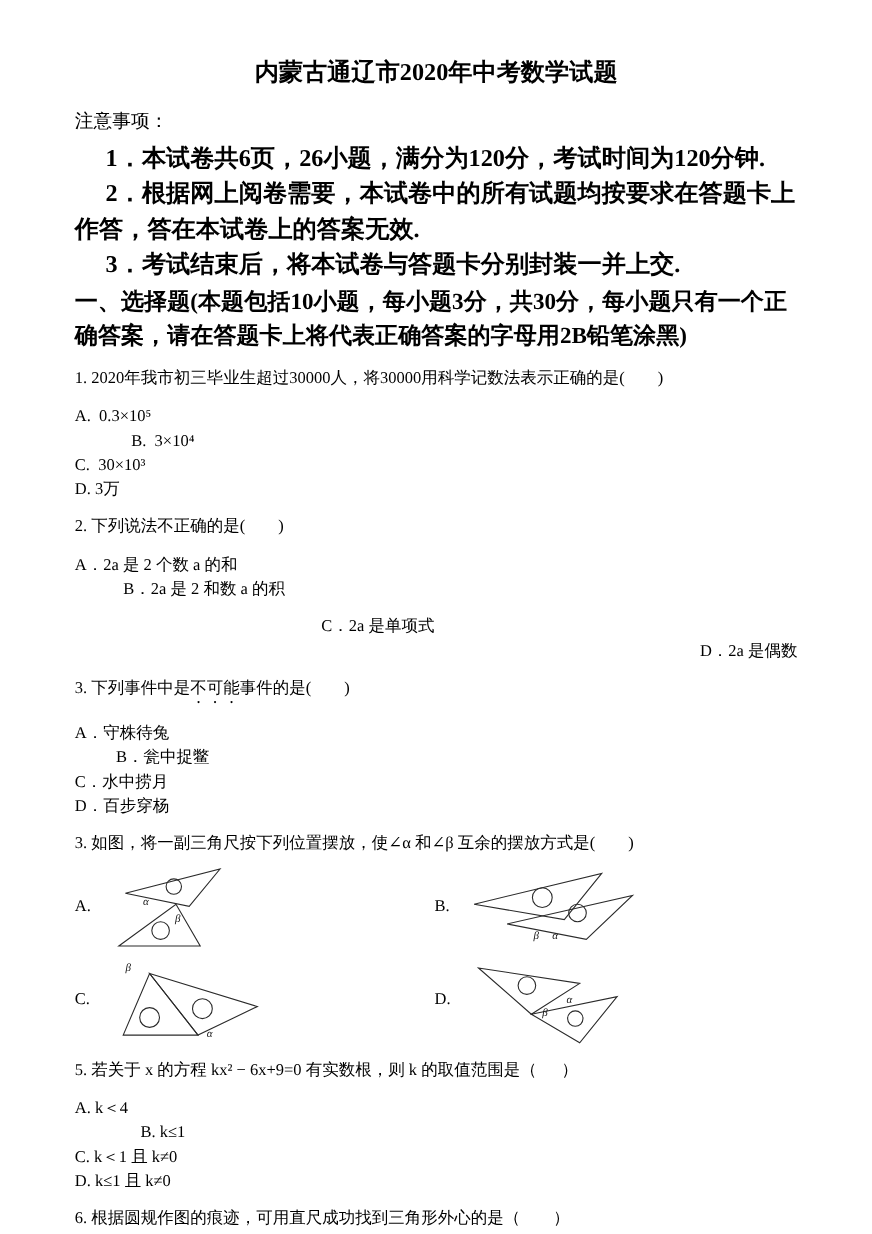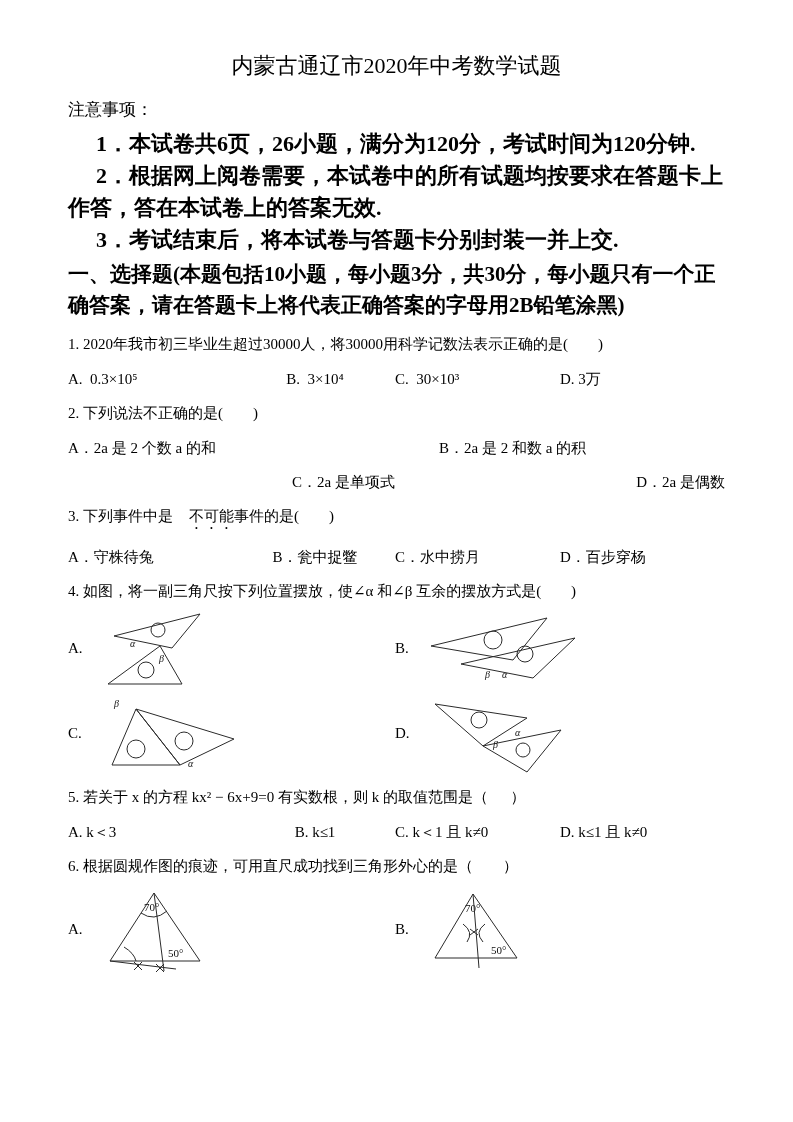--- a/index.html
+++ b/index.html
@@ -4,36 +4,36 @@
 <style>
   * { margin:0; padding:0; box-sizing:border-box; }
   html,body { background:#fff; }
   body {
     width:793px; height:1122px;
     font-family:"Liberation Serif","DejaVu Serif",serif;
     color:#000;
     position:relative;
   }
   .page { width:793px; height:1122px; padding:52px 68px 0 68px; overflow:hidden; }
-  .title { text-align:center; font-size:22px; font-weight:normal; line-height:28px; margin-bottom:16px; }
+  .title { text-align:center; font-size:22px; font-weight:bold; line-height:28px; margin-bottom:16px; }
   .notice-heading { font-size:17px; font-weight:normal; line-height:27px; margin-bottom:5px; }
   .notice-item { font-size:22px; font-weight:bold; line-height:32px; text-indent:28px; }
   .section-heading { font-size:21px; font-weight:bold; line-height:31px; margin-top:3px; }
   .question { margin-top:12px; }
   .stem, .opt { font-size:15px; line-height:22px; white-space:pre-wrap; }
-  .opt-row { display:flex; margin-top:13px; }
+  .opt-row { display:flex; margin-top:13px;flex-direction:column; }
   .opt-row + .opt-row { margin-top:12px;text-align:right; }
   .opt-row4 .opt:nth-child(1){ width:167px; }
   .opt-row4 .opt:nth-child(2){ width:160px;text-align:center; }
   .opt-row4 .opt:nth-child(3){ width:165px; }
   .opt-row4 .opt:nth-child(4){ flex:1; }
   .opt-row2 .opt:nth-child(1){ width:327px; }
   .opt-row2 .opt:nth-child(2){ flex:1;margin-left:44px; }
   .emph {
-    text-emphasis: dot; text-emphasis-position: under right; margin-left: 16px;
+    text-emphasis: dot; text-emphasis-position: under right;
     -webkit-text-emphasis: dot; -webkit-text-emphasis-position: under;
   }
   .fig-grid { display:grid; grid-template-columns:327px 1fr; row-gap:6px; margin-top:8px; }
   .fig-cell { display:flex; align-items:center; gap:10px; }
   .fig-label { font-size:15px; width:22px; flex:0 0 auto; }
   .fig-svg polygon, .fig-svg path, .fig-svg line { fill:none; stroke:#2b2b2b; stroke-width:1; }
   .fig-svg circle { fill:none; stroke:#2b2b2b; stroke-width:1; }
   .fig-svg text { font-size:10px; fill:#111; font-style:italic; stroke:none; }
   .q6-fig .fig-svg text { font-size:11px; font-style:normal; }
 </style>
@@ -79,21 +79,21 @@
     <p class="stem"><span>3. 下列事件中是</span><span class="emph">不可能</span><span>事件的是(        )</span></p>
     <div class="opt-row opt-row4">
       <span class="opt">A．守株待兔</span>
       <span class="opt">B．瓮中捉鳖</span>
       <span class="opt">C．水中捞月</span>
       <span class="opt">D．百步穿杨</span>
     </div>
   </div>
 
   <div class="question">
-    <p class="stem">4. 如图，将一副三角尺按下列位置摆放，使∠α 和∠β 互余的摆放方式是(        )</p>
+    <p class="stem">3. 如图，将一副三角尺按下列位置摆放，使∠α 和∠β 互余的摆放方式是(        )</p>
     <div class="fig-grid">
 
       <div class="fig-cell">
         <span class="fig-label">A.</span>
         <svg class="fig-svg" width="150" height="76" viewBox="0 0 150 76">
           <polygon points="14,26 100,4 72,38"></polygon>
           <circle cx="58" cy="20" r="7"></circle>
           <text x="30" y="37">α</text>
           <polygon points="8,74 60,36 82,74"></polygon>
           <circle cx="46" cy="60" r="8"></circle>
@@ -136,21 +136,21 @@
           <text x="66" y="56">β</text>
         </svg>
       </div>
 
     </div>
   </div>
 
   <div class="question">
     <p class="stem">5. 若关于 x 的方程 kx² − 6x+9=0 有实数根，则 k 的取值范围是（      ）</p>
     <div class="opt-row opt-row4">
-      <span class="opt">A. k＜3</span>
+      <span class="opt">A. k＜4</span>
       <span class="opt">B. k≤1</span>
       <span class="opt">C. k＜1 且 k≠0</span>
       <span class="opt">D. k≤1 且 k≠0</span>
     </div>
   </div>
 
   <div class="question q6-fig">
     <p class="stem">6. 根据圆规作图的痕迹，可用直尺成功找到三角形外心的是（　　）</p>
     <div class="fig-grid">
 

